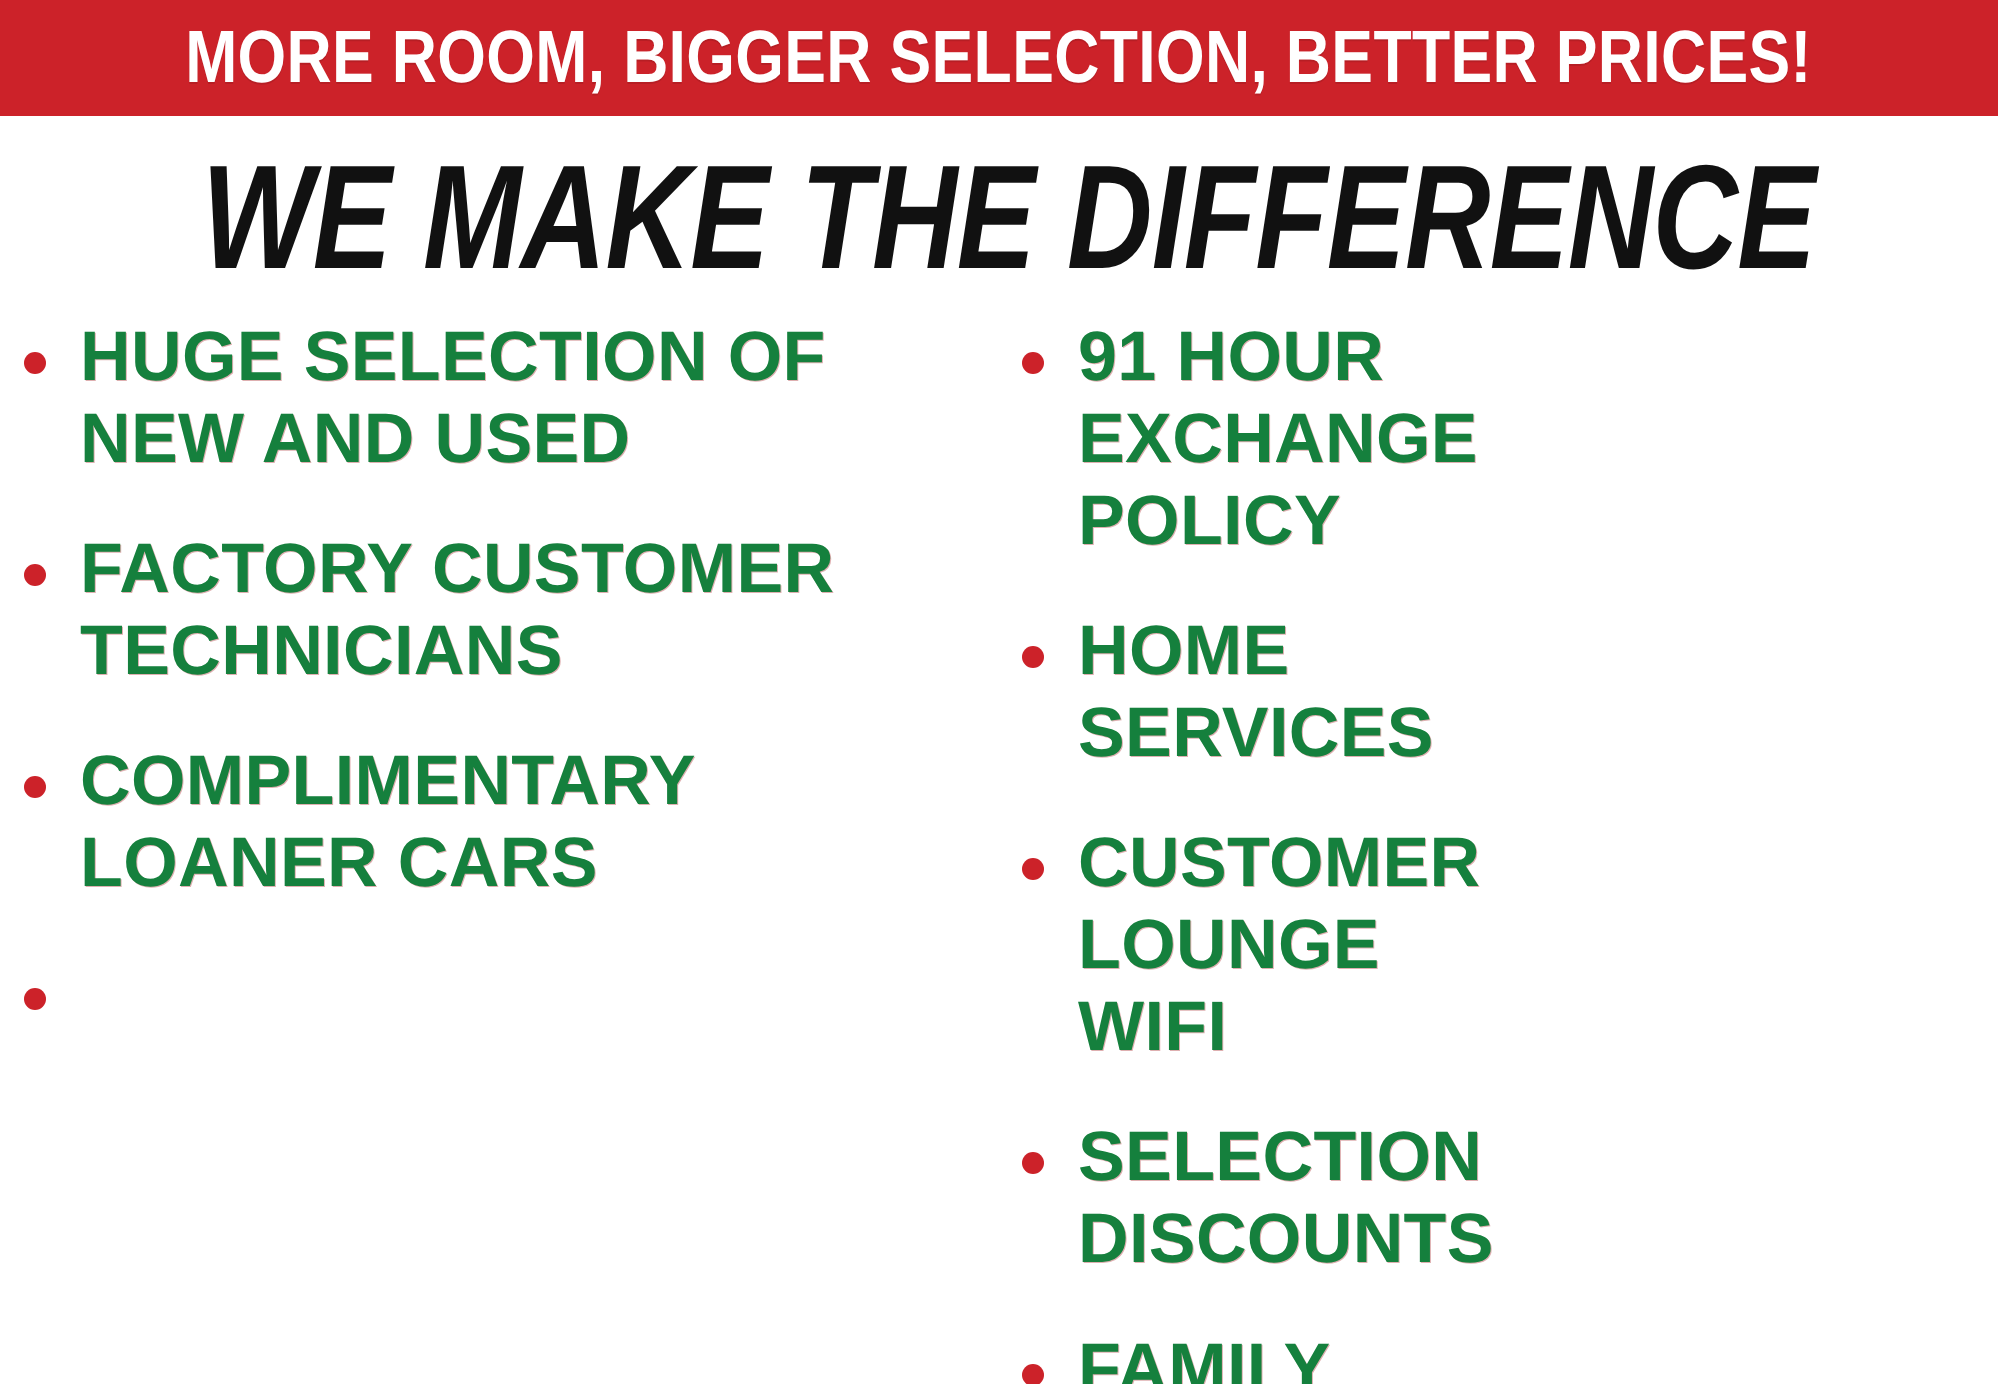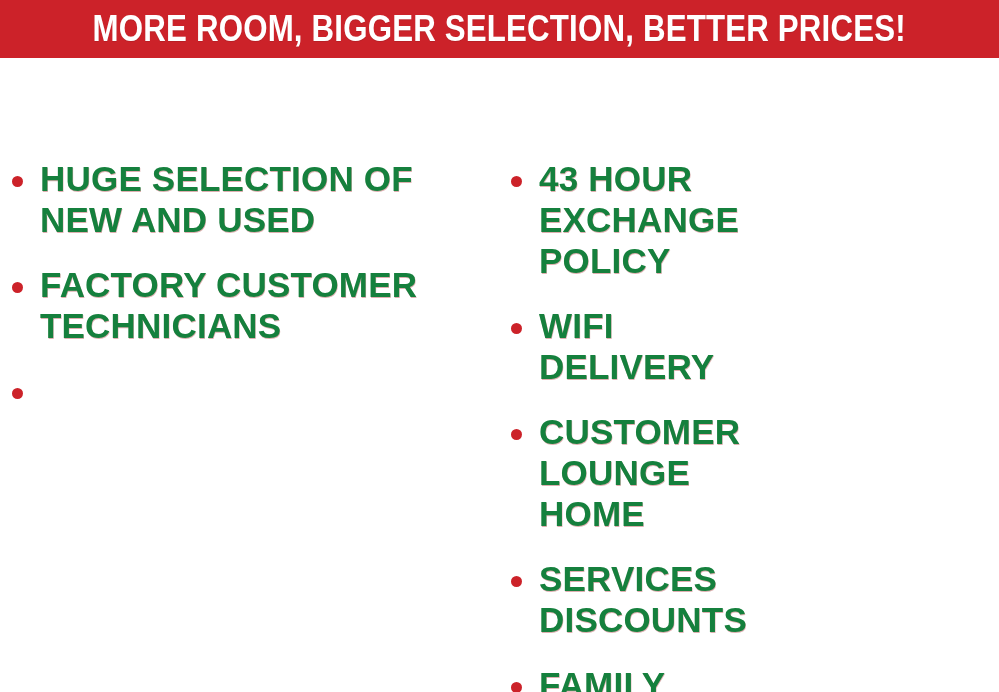--- a/index.html
+++ b/index.html
@@ -111,63 +111,70 @@
 </style>
 </head>
 <body>
 
 <div id="ad-root">
 
   <div id="promo-banner">
     <div id="promo-banner-text">MORE ROOM, BIGGER SELECTION, BETTER PRICES!</div>
   </div>
 
+  <div id="headline">
+    <div id="headline-text">WE MAKE THE DIFFERENCE</div>
+  </div>
 
   <div id="benefits">
 
     <div class="benefit-column" id="benefits-column-left">
 
       <div class="benefit-item">
         <span class="benefit-bullet"></span>
         <span class="benefit-label">HUGE SELECTION OF NEW AND USED</span>
       </div>
 
 
       <div class="benefit-item">
         <span class="benefit-bullet"></span>
         <span class="benefit-label">FACTORY CUSTOMER TECHNICIANS</span>
       </div>
 
+      <div class="benefit-item">
+        <span class="benefit-bullet"></span>
+        <span class="benefit-label">COMPLIMENTARY LOANER CARS</span>
+      </div>
 
       <div class="benefit-item">
         <span class="benefit-bullet"></span>
       </div>
 
     </div>
 
     <div class="benefit-column" id="benefits-column-right">
 
       <div class="benefit-item">
         <span class="benefit-bullet"></span>
-        <span class="benefit-label">43 HOUR EXCHANGE POLICY</span>
+        <span class="benefit-label">91 HOUR EXCHANGE POLICY</span>
       </div>
 
       <div class="benefit-item">
         <span class="benefit-bullet"></span>
-        <span class="benefit-label">WIFI DELIVERY</span>
+        <span class="benefit-label">HOME SERVICES</span>
       </div>
 
       <div class="benefit-item">
         <span class="benefit-bullet"></span>
-        <span class="benefit-label">CUSTOMER LOUNGE HOME</span>
+        <span class="benefit-label">CUSTOMER LOUNGE WIFI</span>
       </div>
 
       <div class="benefit-item">
         <span class="benefit-bullet"></span>
-        <span class="benefit-label">SERVICES DISCOUNTS</span>
+        <span class="benefit-label">SELECTION DISCOUNTS</span>
       </div>
 
       <div class="benefit-item">
         <span class="benefit-bullet"></span>
         <span class="benefit-label">FAMILY OWNED AND OPERATED</span>
       </div>
 
       <div class="benefit-item">
         
         

